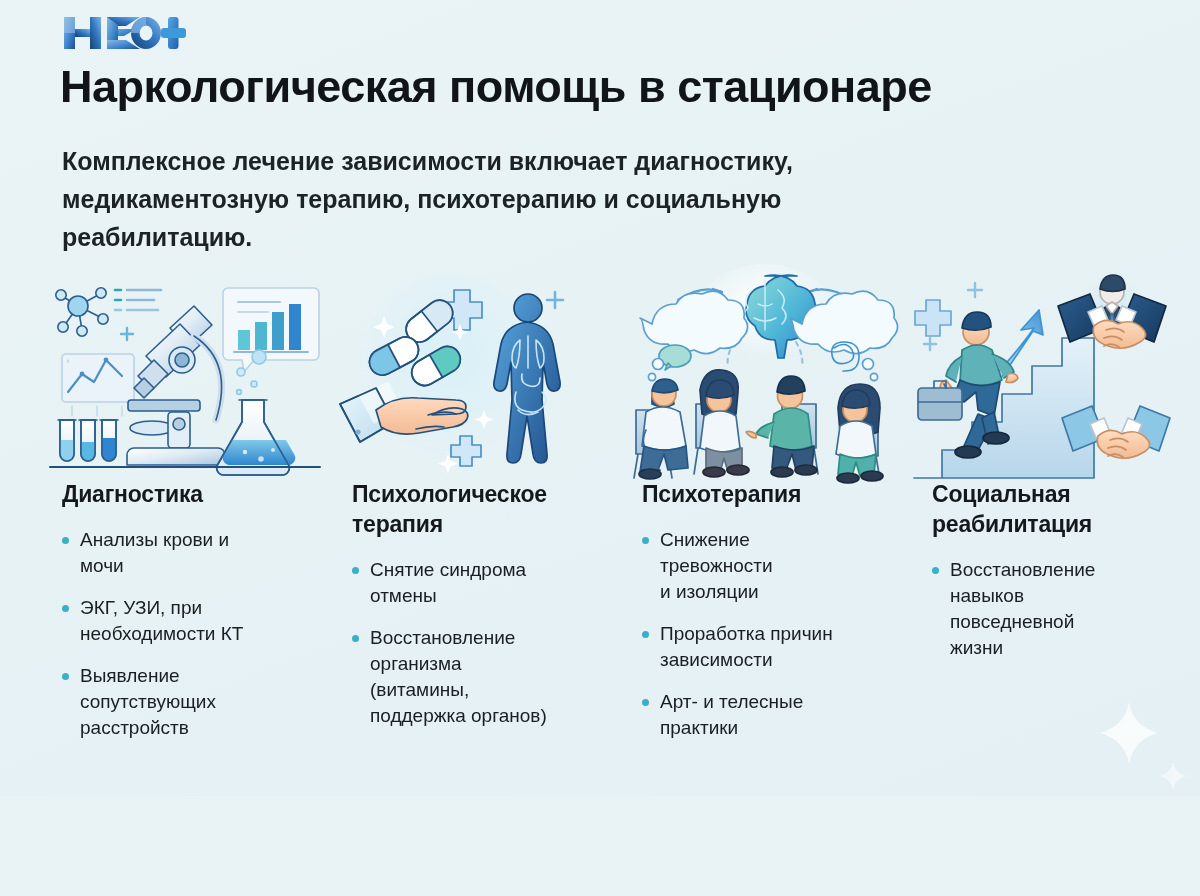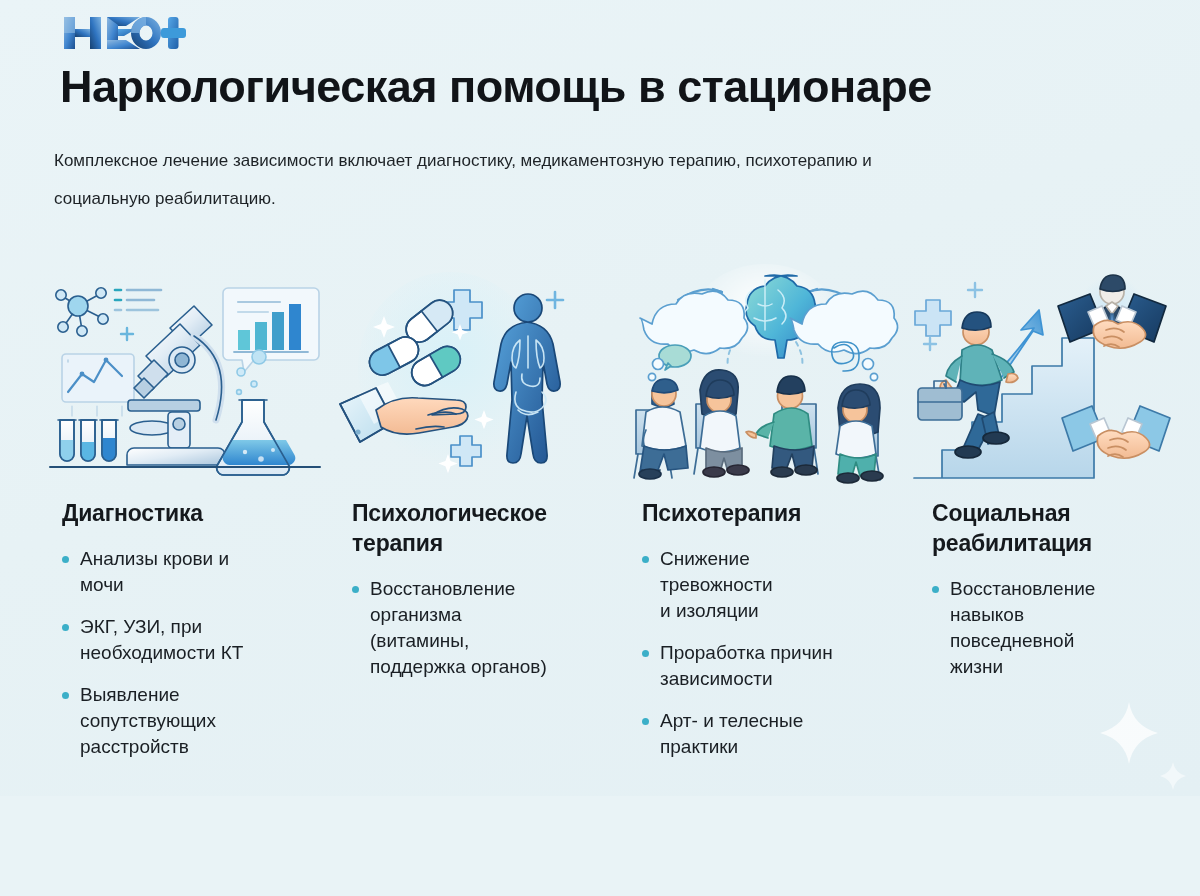--- a/index.html
+++ b/index.html
@@ -24,38 +24,38 @@
   .logo{position:absolute;left:62px;top:12px;height:42px;display:flex;align-items:center;}
   .logo svg{display:block;}
 
   
   .headline{
     position:absolute;left:60px;top:60px;width:1100px;
     font-size:45px;line-height:54px;font-weight:bold;
     letter-spacing:-0.5px;color:#111418;white-space:nowrap;
   }
   .subhead{
-    position:absolute;left:54px;top:142px;width:900px;
-    font-size:17px;line-height:38px;color:#1d2226;font-weight:400;
+    position:absolute;left:62px;top:142px;width:900px;
+    font-size:25px;line-height:38px;color:#1d2226;font-weight:700;
   }
 
   
   .illus-row{
     position:absolute;left:40px;top:262px;width:1160px;height:228px;
     display:flex;align-items:flex-end;
   }
   .illus{
     width:290px;height:228px;position:relative;
     display:flex;align-items:flex-end;justify-content:center;
   }
   .illus svg{display:block;}
 
   
   .cols{
-    position:absolute;left:40px;top:498px;width:1160px;height:380px;
+    position:absolute;left:40px;top:479px;width:1160px;height:380px;
     display:flex;
   }
   .col{width:290px;padding:0 22px 0 22px;box-sizing:border-box;}
   .col h3{
     margin:0 0 0 0;font-size:23px;line-height:30px;font-weight:bold;
     color:#15191d;letter-spacing:-0.2px;
   }
   .col ul{list-style:none;margin:18px 0 0 0;padding:0;}
   .col li{
     position:relative;padding-left:18px;margin-bottom:16px;
@@ -593,20 +593,25 @@
           </li>
       </ul>
     </div>
 
     <div class="col">
       <h3 style="white-space:pre-line">Психологическое
 терапия</h3>
       <ul>
         <li>
             <span class="dot"></span>
+            <span class="txt">Снятие синдрома
+отмены</span>
+          </li>
+        <li>
+            <span class="dot"></span>
             <span class="txt">Восстановление
 организма
 (витамины,
 поддержка органов)</span>
           </li>
       </ul>
     </div>
 
     <div class="col">
       <h3>Психотерапия</h3>

